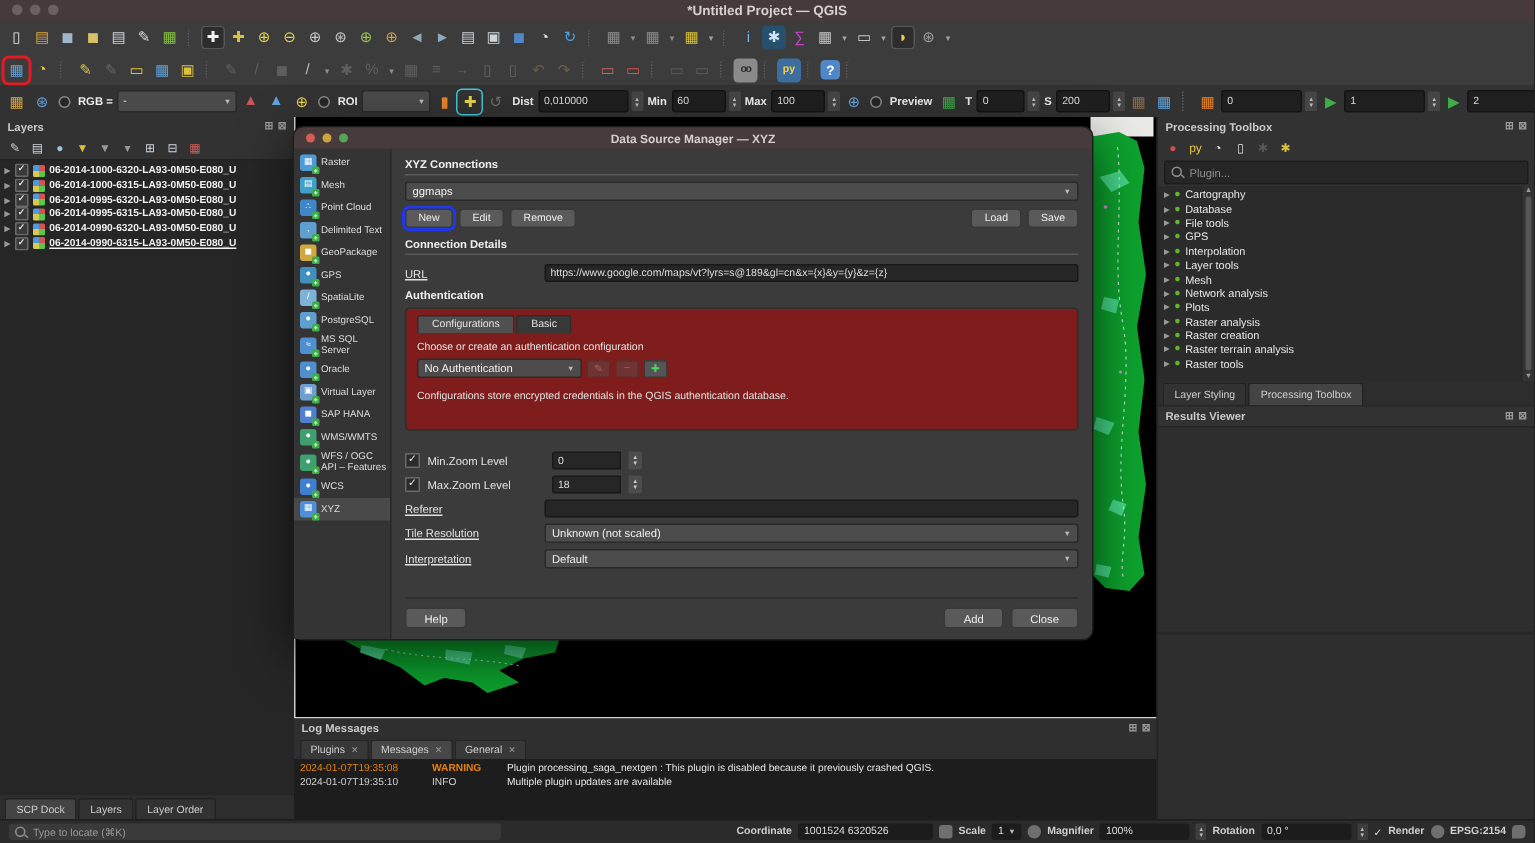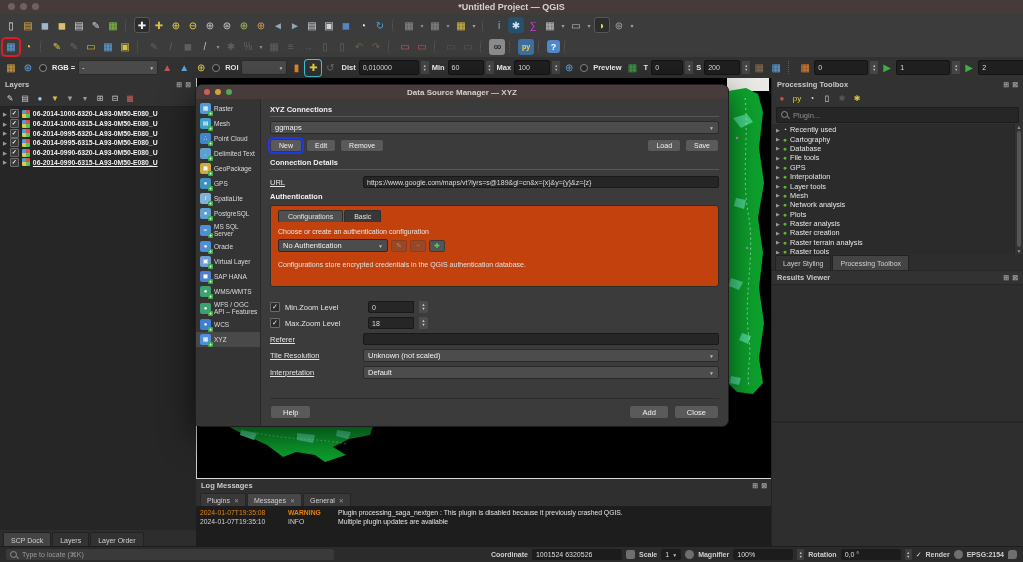--- a/index.html
+++ b/index.html
@@ -129,21 +129,21 @@
          align-items:center;padding:0 4px;font-size:7.5px;color:#f0f0f0;text-align:right;}
   .btnrow{display:flex;gap:4px;margin:5px 0 4px;align-items:center;}
   .btn{height:11px;padding:0 8px;background:#5a5a5a;border:1px solid #393939;border-radius:3px;color:#f0f0f0;
        font-size:7px;display:flex;align-items:center;flex:0 0 auto;}
   .btn.hl{box-shadow:0 0 0 2px #2038e8;}
   .spacer{flex:1;}
   .formrow{display:flex;align-items:center;margin:2px 0;gap:5px;}
   .flabel{width:88px;font-size:7.5px;color:#e2e2e2;flex:0 0 auto;text-decoration:underline;}
   .field{flex:1;height:10px;background:#262626;border:1px solid #191919;border-radius:2px;font-size:7px;
          color:#ddd;display:flex;align-items:center;padding:0 3px;min-width:0;overflow:hidden;white-space:nowrap;}
-  .groupbox{border:1px solid #2d2d2d;background:#c2410c;border-radius:3px;padding:0 7px 4px;margin:2px 0 12px;}
+  .groupbox{border:1px solid #2d2d2d;background:#7f1d1d;border-radius:3px;padding:0 7px 4px;margin:2px 0 12px;}
   .tabs{display:flex;gap:1px;margin-top:4px;}
   .tab{height:11px;padding:0 9px;font-size:7px;color:#e2e2e2;background:#383838;border:1px solid #2d2d2d;
        border-bottom:none;border-radius:2px 2px 0 0;display:flex;align-items:center;}
   .tab.active{background:#505050;}
   .authline{font-size:7px;margin:6px 0 4px;color:#e4e4e4;}
   .authrow{display:flex;gap:3px;align-items:center;}
   .minibtn{width:14px;height:10px;background:#555;border:1px solid #3a3a3a;border-radius:2px;font-size:7px;
            display:flex;align-items:center;justify-content:center;}
   .minibtn.dim{opacity:.4;}
   .note{font-size:7px;color:#e0e0e0;margin:9px 0 14px;}
@@ -754,25 +754,20 @@
 
         <span class="ticon" style="color: rgb(217, 193, 63);">✱</span>
       </div>
     <div class="searchrow">
       <span class="mag"></span>
       <span>Plugin...</span>
     </div>
     <div class="proctree">
       <div>
 
-          <div class="pt-row">
-            <span class="arrow">▶</span>
-            <span class="pt-ic" style="color: rgb(216, 216, 216);">◔</span>
-            <span>Recently used</span>
-          </div>
 
           <div class="pt-row">
             <span class="arrow">▶</span>
             <span class="pt-ic" style="color: rgb(98, 179, 46);">●</span>
             <span>Cartography</span>
           </div>
 
           <div class="pt-row">
             <span class="arrow">▶</span>
             <span class="pt-ic" style="color: rgb(98, 179, 46);">●</span>

